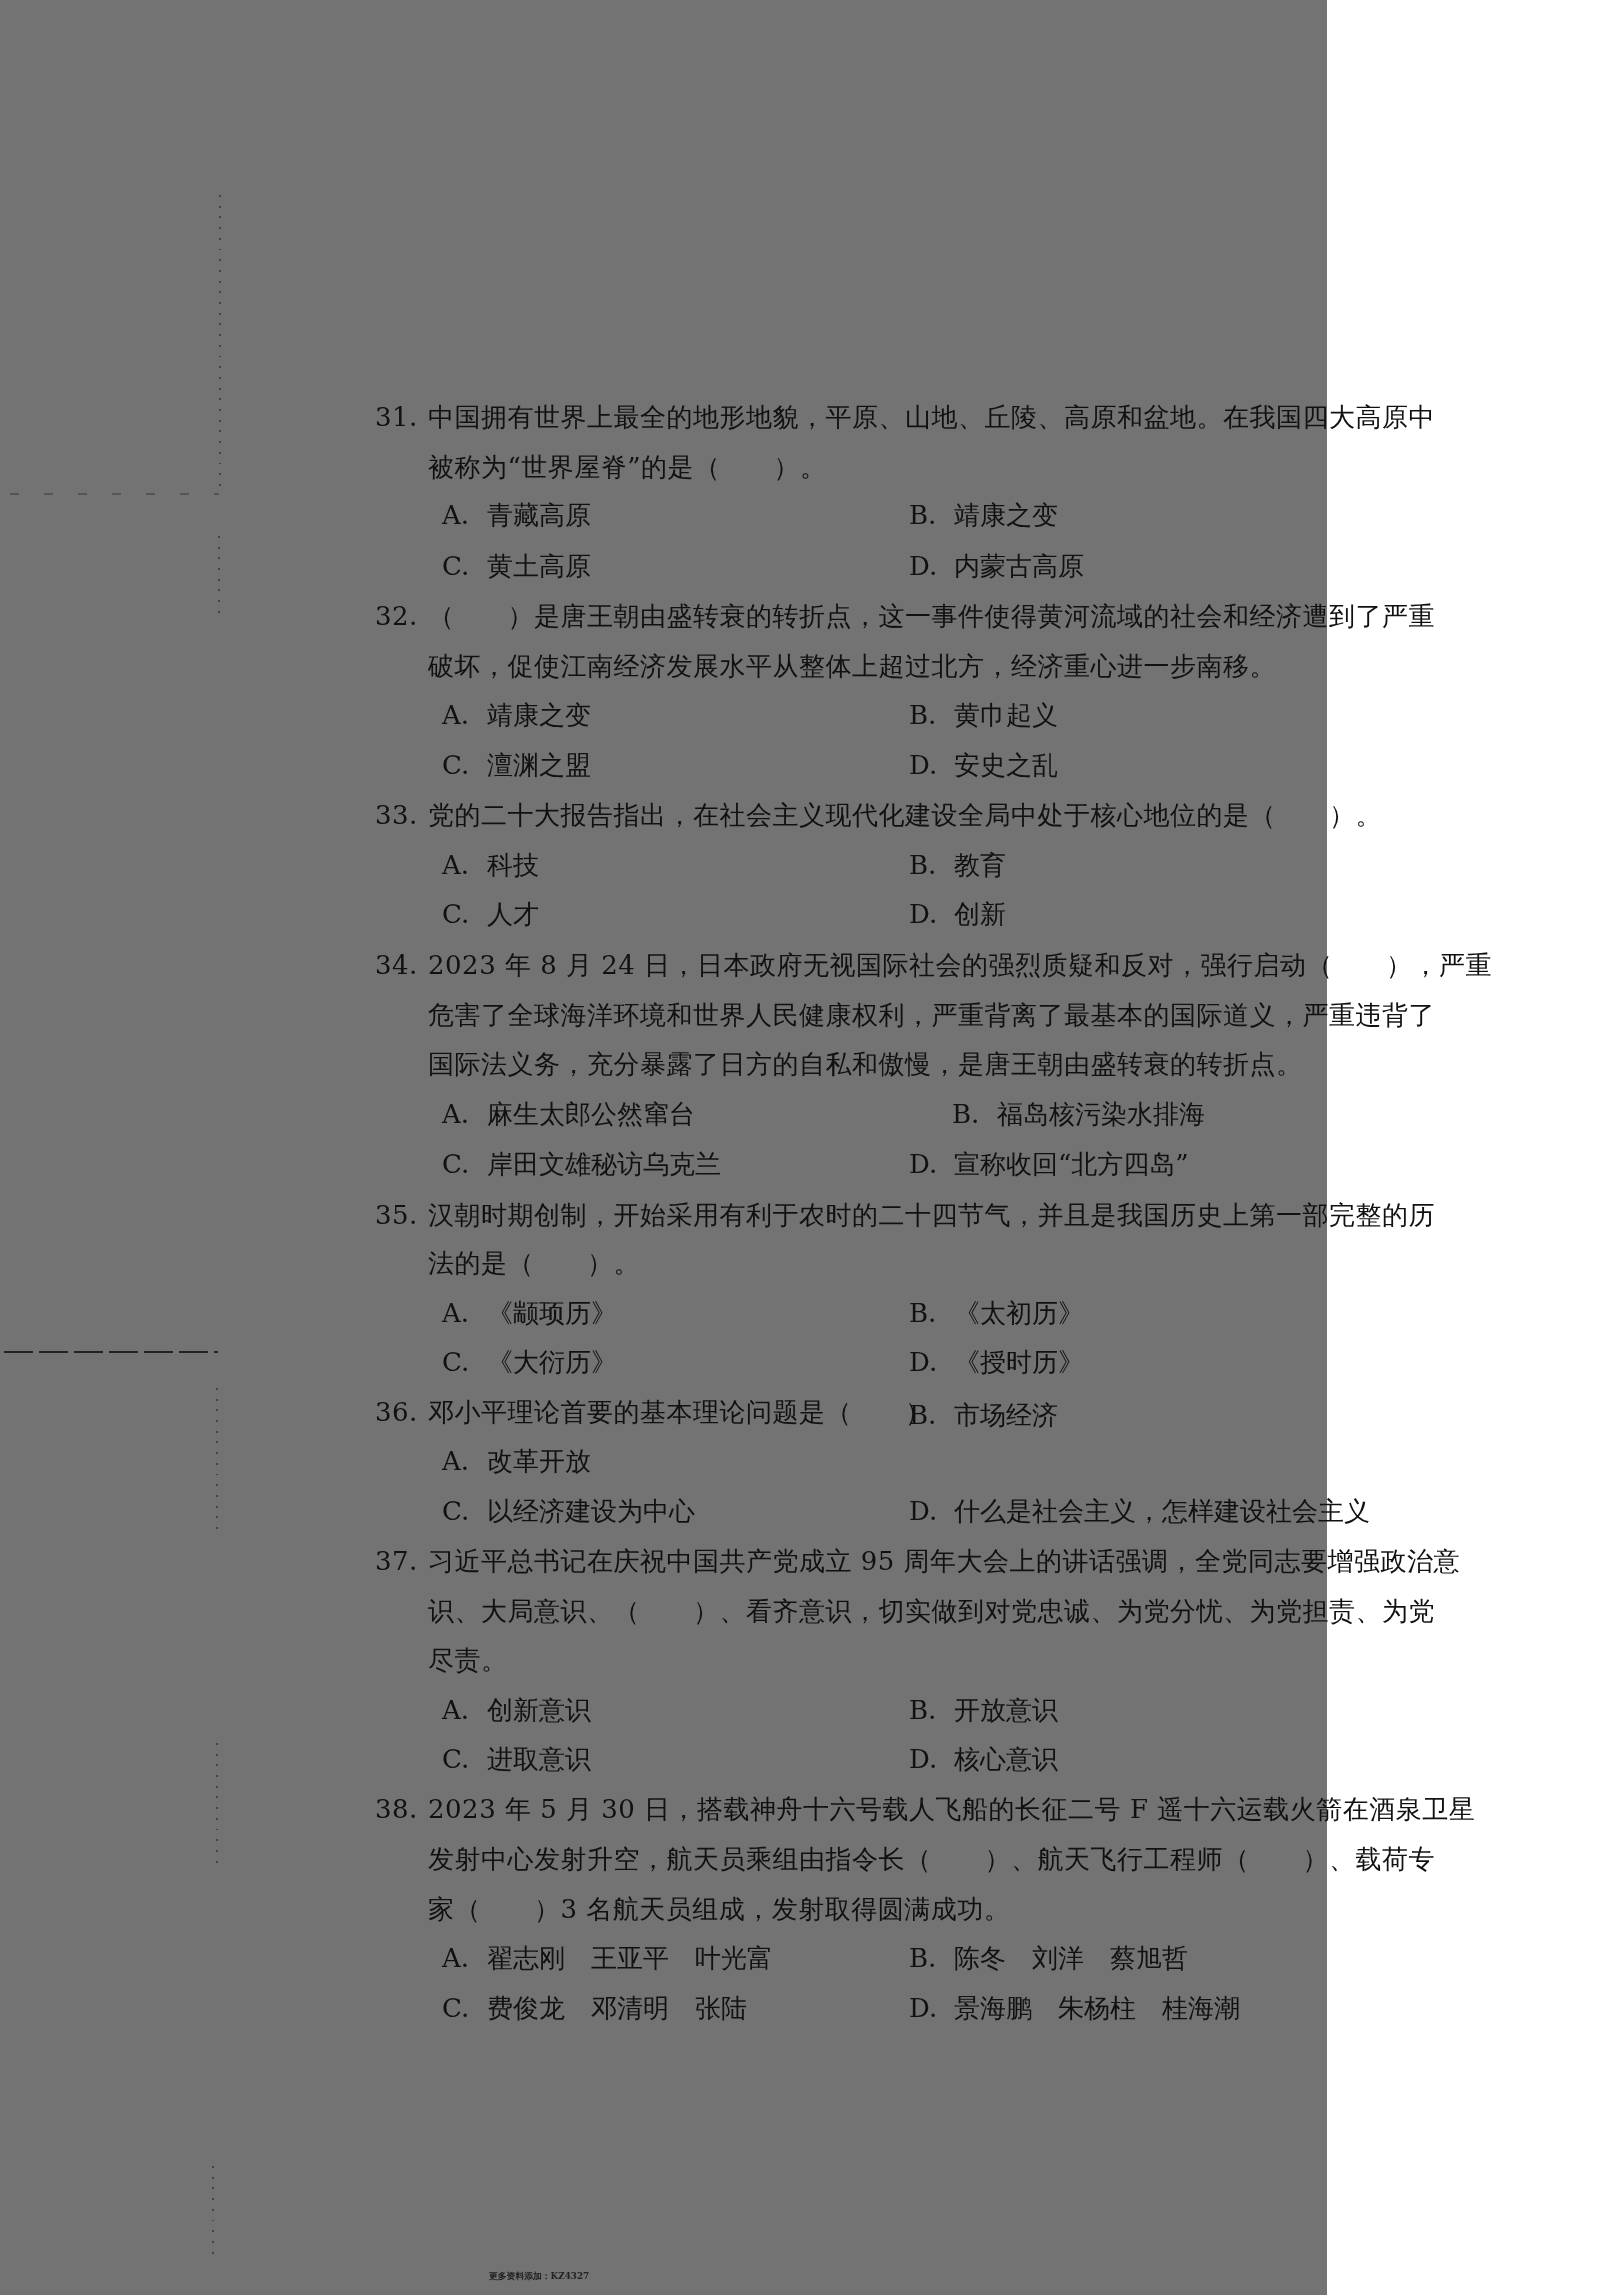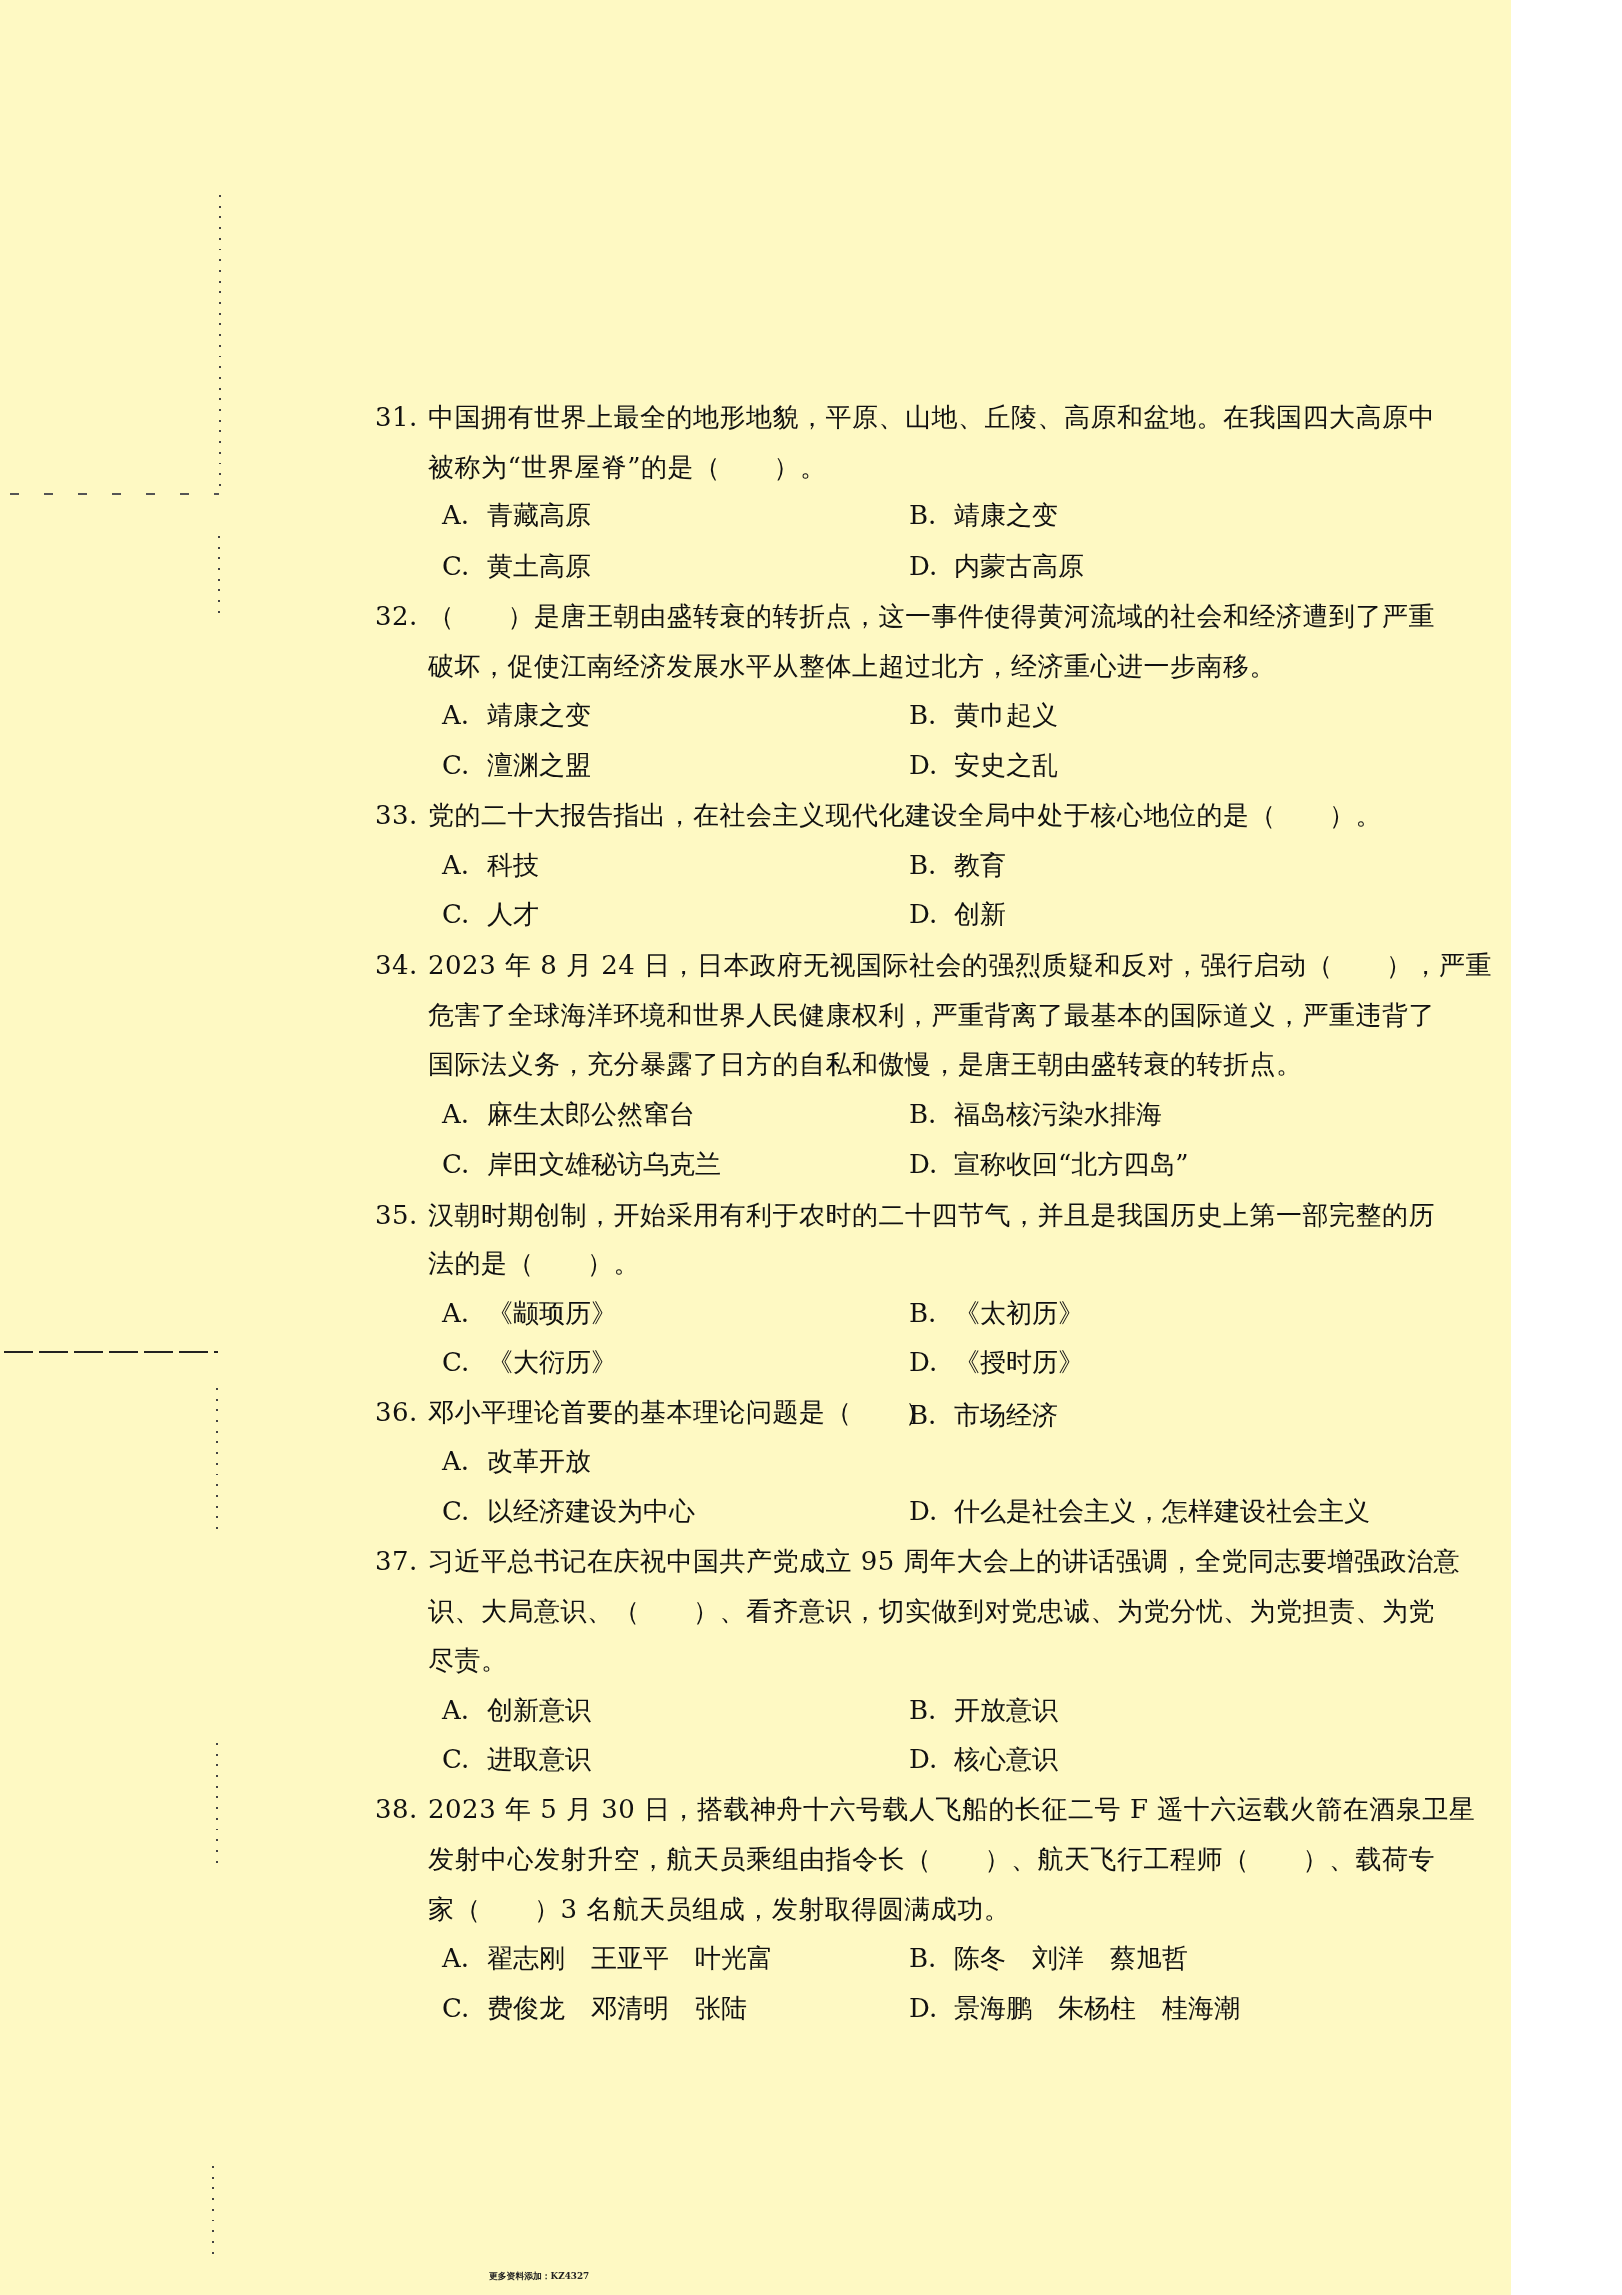--- a/index.html
+++ b/index.html
@@ -1,18 +1,18 @@
 <!DOCTYPE html>
 <html style="font-size:7.8px"><head>
 <meta charset="utf-8">
 <style>
   html, body { margin: 0; padding: 0; background: #ffffff; }
   body { width: 1623px; height: 2295px; position: relative; overflow: hidden;
          font-family: "DejaVu Serif", "Liberation Serif", serif; color: #111; }
-  .page { position: absolute; left: 0; top: 0; width: 1511px; height: 2295px; background: #fef9c3; }
+  .page { position: absolute; left: 0; top: 0; width: 1327px; height: 2295px; background: #737373; }
   .line { position: absolute; font-size: 26px; line-height: 29px; white-space: nowrap; letter-spacing: 0.5px; }
   .qnum { position: absolute; left: 375px; }
   .qtext { position: absolute; left: 428px; }
   .qtext-cont { position: absolute; left: 428px; }
   .opt { position: absolute; font-size: 26px; line-height: 29px; white-space: nowrap; }
   .opt .lbl { display: inline-block; width: 45px; }
   .optA { left: 442px; }
   .optB { left: 909px; }
   .footer { position: absolute; top: 2092px; left: 501px; font-size: 25px; white-space: nowrap; }
   .footer .pg { margin-left: 93px; }
@@ -81,21 +81,21 @@
       <span class="qnum">34.</span>
       <span class="qtext">2023 年 8 月 24 日，日本政府无视国际社会的强烈质疑和反对，强行启动（　　），严重</span>
     </div>
     <div class="line" style="top:1001px;">
       <span class="qtext-cont">危害了全球海洋环境和世界人民健康权利，严重背离了最基本的国际道义，严重违背了</span>
     </div>
     <div class="line" style="top:1050px;">
       <span class="qtext-cont">国际法义务，充分暴露了日方的自私和傲慢，是唐王朝由盛转衰的转折点。</span>
     </div>
     <div class="opt optA" style="top:1100px;"><span class="lbl">A.</span><span>麻生太郎公然窜台</span></div>
-    <div class="opt optB" style="top:1100px;"><span class="lbl">B.</span><span>福岛核污染水排海</span></div>
+    <div class="opt optB" style="top:1100px;margin-left:43px;"><span class="lbl">B.</span><span>福岛核污染水排海</span></div>
     <div class="opt optA" style="top:1150px;"><span class="lbl">C.</span><span>岸田文雄秘访乌克兰</span></div>
     <div class="opt optB" style="top:1150px;"><span class="lbl">D.</span><span>宣称收回“北方四岛”</span></div>
   </section>
 
   <section>
     <div class="line" style="top:1201px;">
       <span class="qnum">35.</span>
       <span class="qtext">汉朝时期创制，开始采用有利于农时的二十四节气，并且是我国历史上第一部完整的历</span>
     </div>
     <div class="line" style="top:1249px;">

